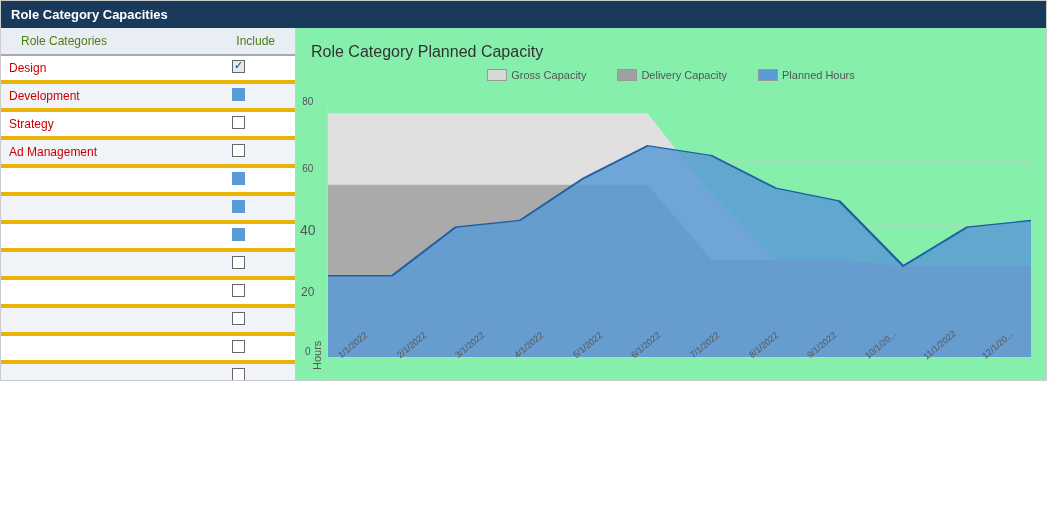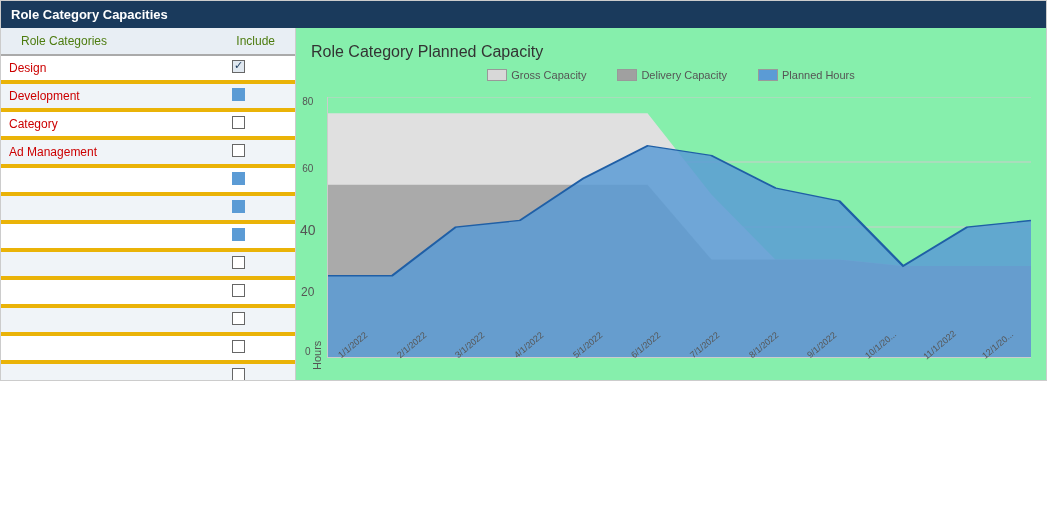--- a/index.html
+++ b/index.html
@@ -208,21 +208,21 @@
         <tbody id="table-body">
         <tr>
               <td class="category-name">Design</td>
               <td><div class="cb checked"></div></td>
             </tr>
             <tr>
               <td class="category-name">Development</td>
               <td><div class="cb blue-bg"></div></td>
             </tr>
             <tr>
-              <td class="category-name">Category</td>
+              <td class="category-name">Strategy</td>
               <td><div class="cb"></div></td>
             </tr>
             <tr>
               <td class="category-name">Ad Management</td>
               <td><div class="cb"></div></td>
             </tr>
             <tr>
               <td></td>
               <td><div class="cb blue-bg"></div></td>
             </tr>

